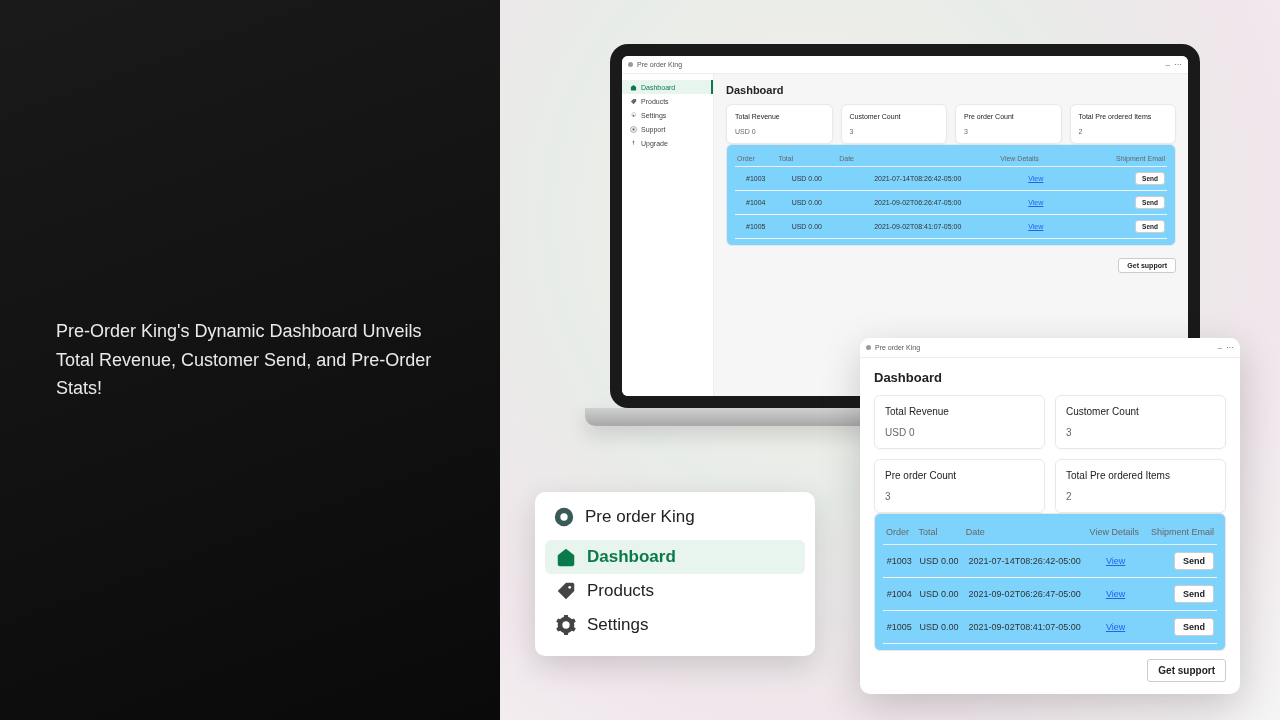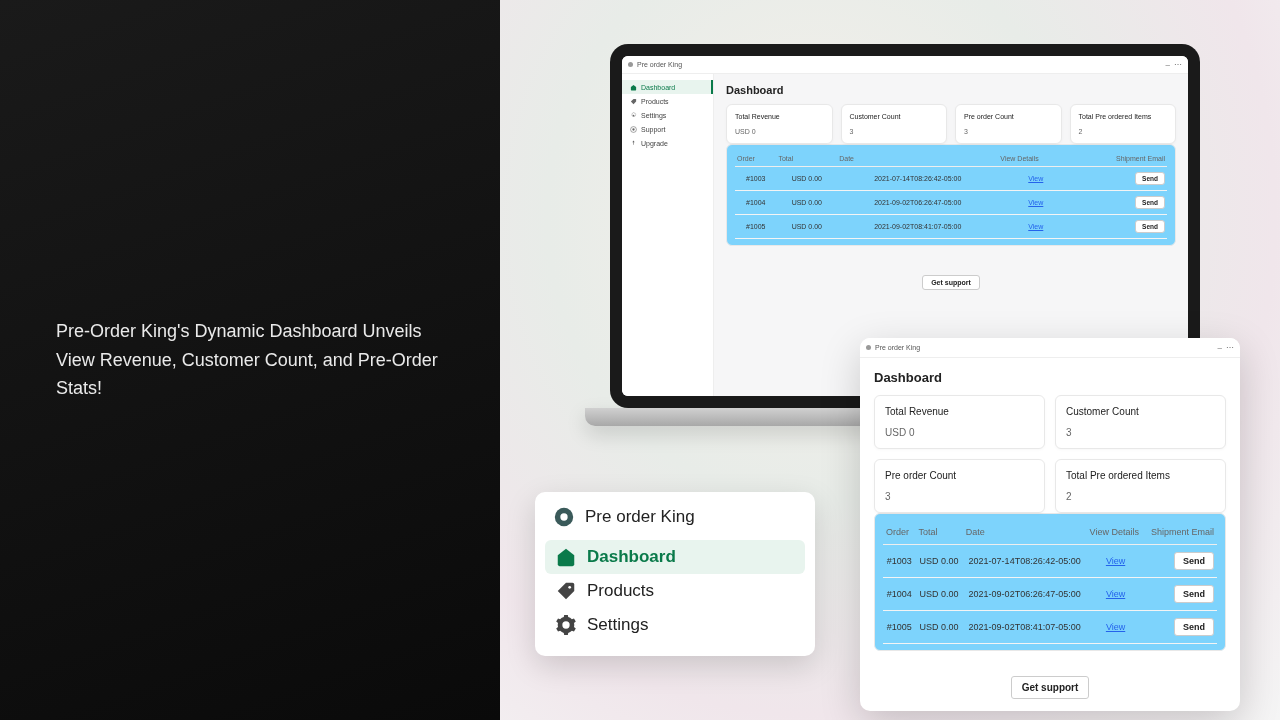--- a/index.html
+++ b/index.html
@@ -34,21 +34,21 @@
   .stat-card .label { font-size: 7px; color: #222; font-weight: 500; }
   .stat-card .value { font-size: 7px; color: #666; margin-top: 8px; }
 
   .table-wrap { background: #7dd3fc; border-radius: 6px; border: 1px solid #e8e8e8; padding: 6px 8px; }
   .tbl { width: 100%; font-size: 7px; color: #333; border-collapse: collapse; }
   .tbl th { text-align: left; color: #666; font-weight: 500; padding: 4px 2px; border-bottom: 1px solid #eee; }
   .tbl td { padding: 5px 2px; border-bottom: 1px solid #f4f4f4; text-align: center; }
   .tbl td:last-child, .tbl th:last-child { text-align: right; }
   .tbl a { color: #2463eb; }
   .btn-mini { display: inline-block; border: 1px solid #ccc; border-radius: 3px; padding: 2px 6px; font-size: 6.5px; background: #fff; color: #222; font-weight: bold; }
-  .support-row { text-align: center; margin-top: 25px; }
+  .support-row { text-align: right; margin-top: 8px; }
   .support-row .btn-mini { font-size: 7px; padding: 3px 8px; }
 
   
   .floating { position: absolute; top: 338px; right: 40px; width: 380px; background: #fff; border-radius: 10px; box-shadow: 0 12px 40px rgba(0,0,0,0.18); overflow: hidden; }
   .floating .app-topbar { height: 20px; }
   .floating .content { padding: 12px 14px; }
   .floating .content h2 { font-size: 13px; margin-bottom: 10px; }
   .floating .stat-row { flex-wrap: wrap; gap: 10px; }
   .floating .stat-card { min-width: calc(50% - 5px); flex: 0 0 calc(50% - 5px); padding: 10px; }
   .floating .stat-card .label { font-size: 10px; }
@@ -65,21 +65,21 @@
   .closeup-item { display: flex; align-items: center; gap: 10px; padding: 6px 10px; font-size: 17px; color: #222; border-radius: 6px; }
   .closeup-item.active { background: #e8f4ee; color: #0a7a4a; font-weight: 600; }
   .closeup-item svg, .closeup-item .ci { width: 22px; height: 22px; flex-shrink: 0; }
 
 </style>
 </head>
 <body>
 
 <div class="container">
   <div class="left-panel">
-    <p class="hero-sub">Pre-Order King's Dynamic Dashboard Unveils View Revenue, Customer Count, and Pre-Order Stats!</p>
+    <p class="hero-sub">Pre-Order King's Dynamic Dashboard Unveils Total Revenue, Customer Send, and Pre-Order Stats!</p>
   </div>
 
   <div class="right-panel">
 
     <div class="laptop">
       <div class="laptop-screen">
         <div class="laptop-inner">
           <div class="app-topbar">
             <span class="dot"></span>
             <span>Pre order King</span>

